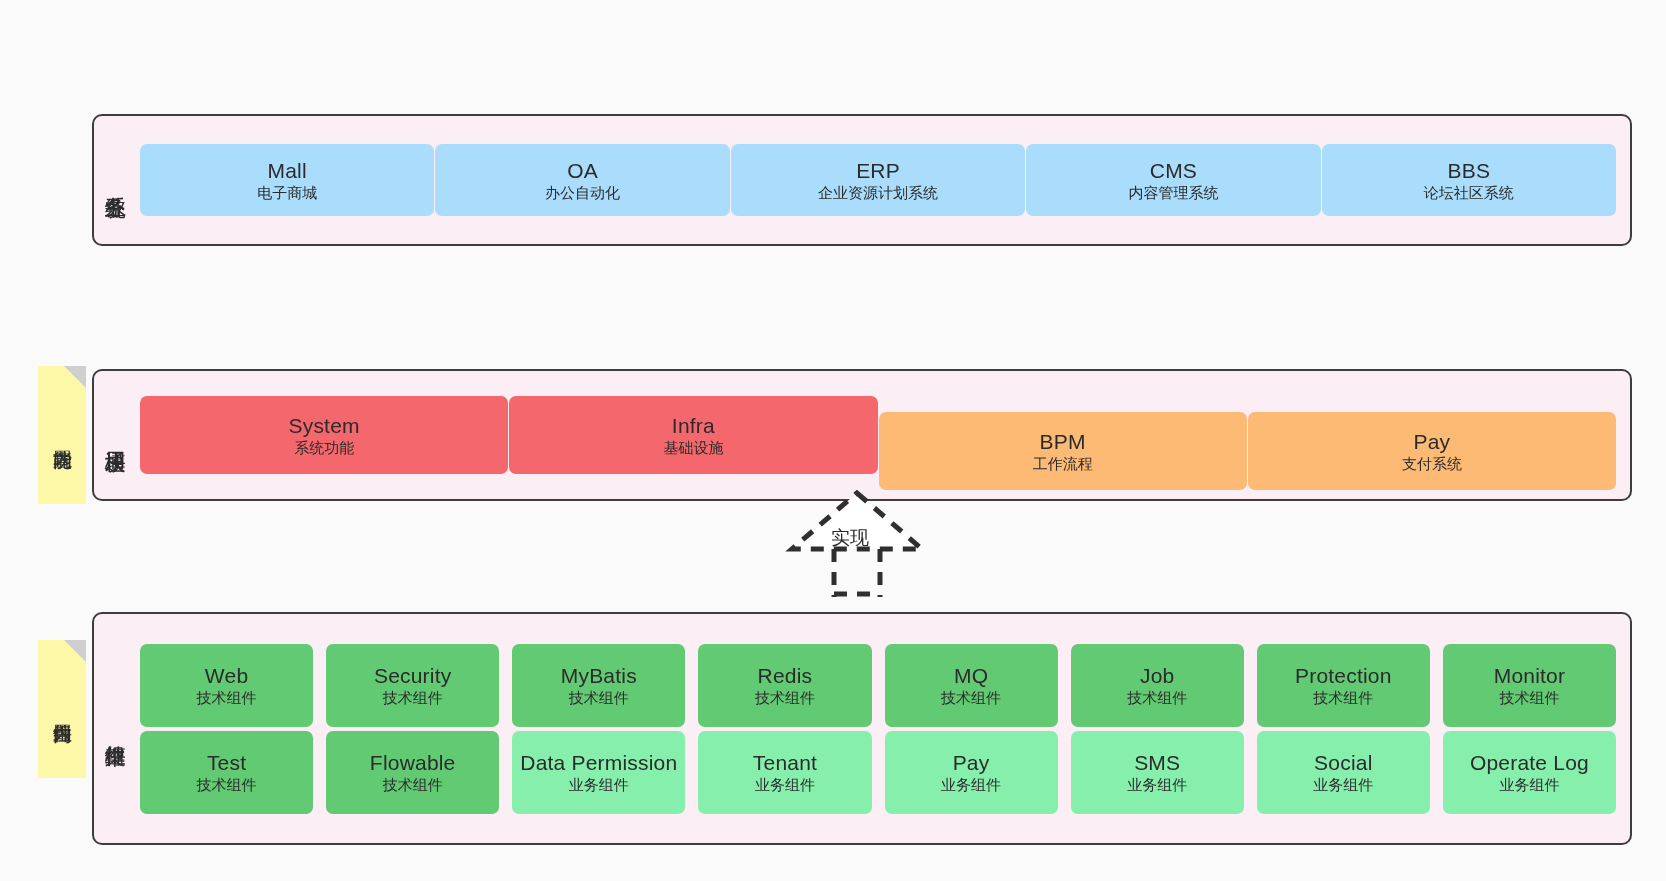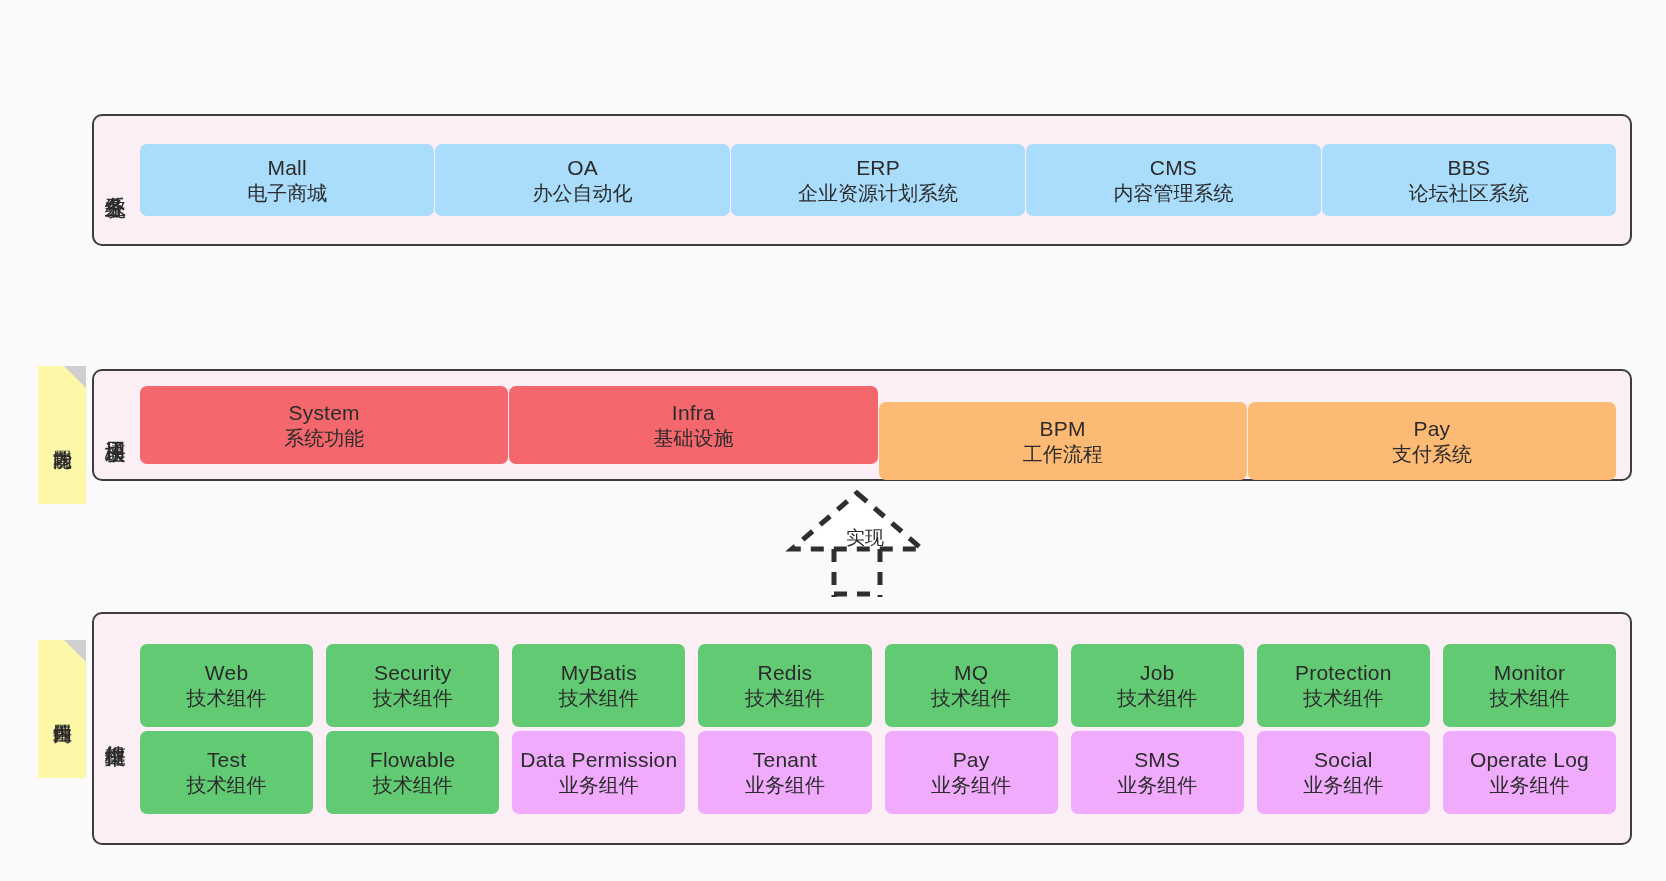--- a/index.html
+++ b/index.html
@@ -81,32 +81,32 @@
     text-align: center;
     color: #2b2b2b;
     padding: 4px 6px;
     line-height: 1.22;
   }
   .box .en {
     font-size: 21px;
     letter-spacing: 0.2px;
   }
   .box .cn {
-    font-size: 20px;
+    font-size: 15px;
   }
 
   .box.blue   { background: #aadcfb; }
   .box.red    { background: #f4676d; }
   .box.pink   { background: #fdba74; margin-top: 32px; }
   .box.green  { background: #63ca74; }
-  .box.lgreen { background: #f0abfc; }
+  .box.lgreen { background: #86efac; }
 
   
   #layer-business  { left: 92px; top: 114px; width: 1540px; height: 132px; }
-  #layer-common    { left: 92px; top: 369px; width: 1540px; height: 112px; }
+  #layer-common    { left: 92px; top: 369px; width: 1540px; height: 132px; }
   #layer-framework { left: 92px; top: 612px; width: 1540px; height: 233px; }
 
   #layer-business  .box { height: 72px; }
   #layer-common    .box { height: 78px; }
   #layer-framework .box { height: 83px; }
 
   
   .note {
     position: absolute;
     box-sizing: border-box;
@@ -143,21 +143,21 @@
   #connector-implement { left: 762px; top: 487px; }
 
   .connector-label {
     position: absolute;
     font-size: 19px;
     color: #2b2b2b;
     background: transparent;
     white-space: nowrap;
   }
   #connector-build .connector-label     { left: 68px; top: 38px; }
-  #connector-implement .connector-label { left: 84px; top: 38px; }
+  #connector-implement .connector-label { left: 69px; top: 38px; }
 </style>
 </head>
 <body>
 
 <div id="canvas">
 
   <div class="layer" id="layer-business">
     <div class="layer-title">业务系统</div>
     <div class="layer-body">
 

